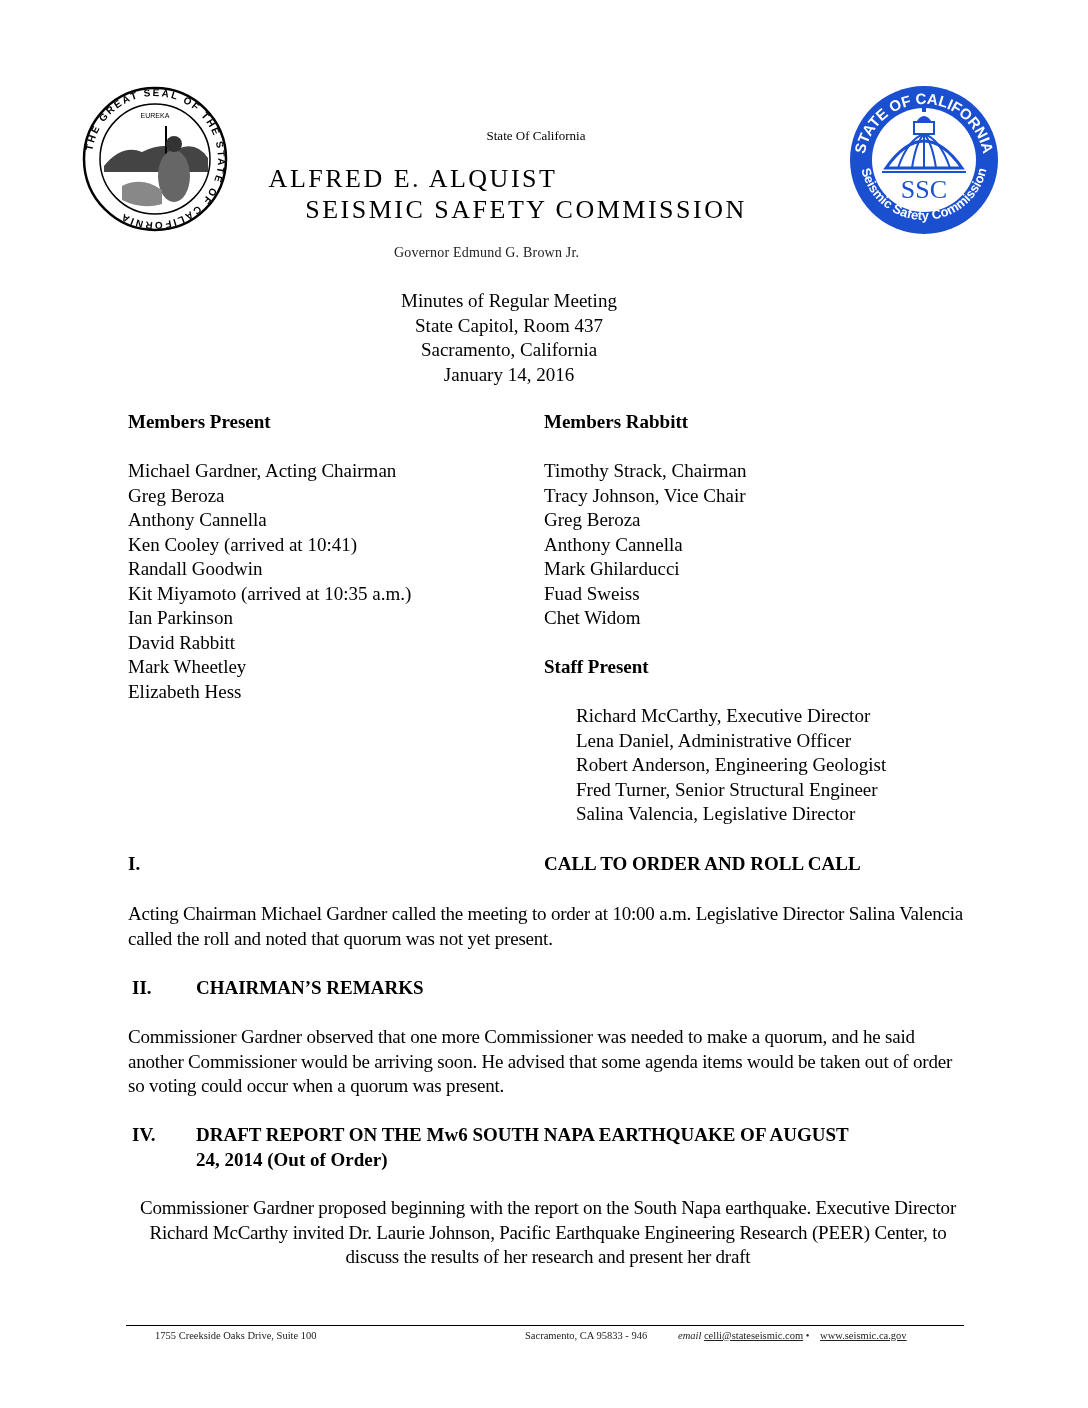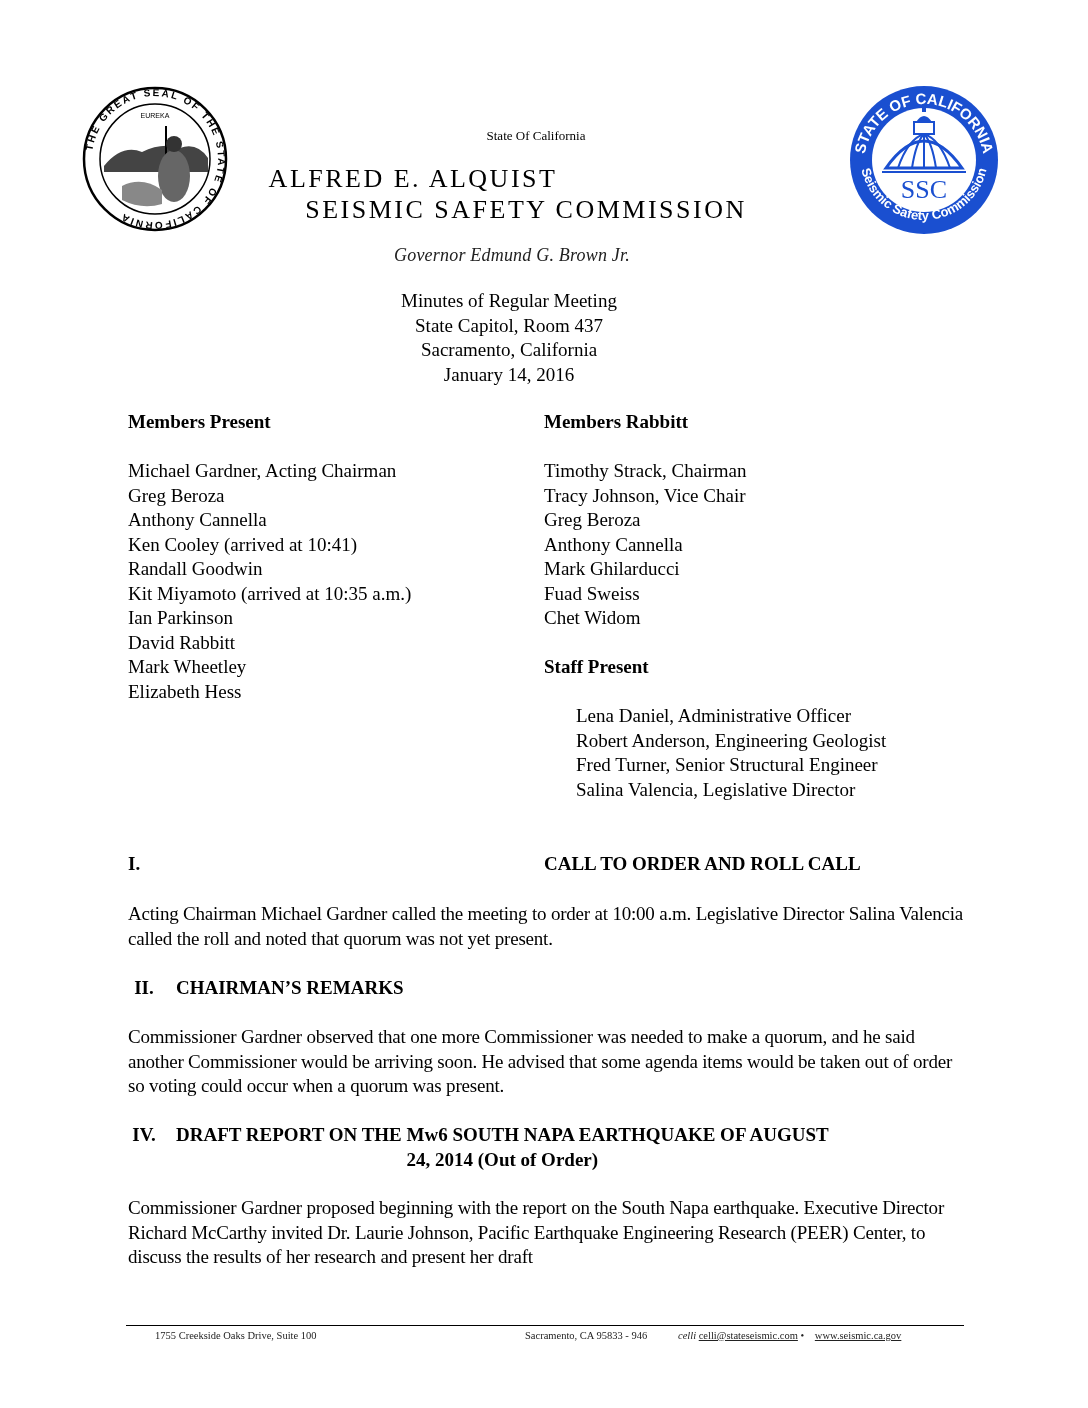--- a/index.html
+++ b/index.html
@@ -6,31 +6,31 @@
   body { width: 1088px; height: 1408px; position: relative; overflow: hidden; font-family: "Liberation Serif", "DejaVu Serif", serif; color: #000; }
   .abs { position: absolute; }
   .seal-left { left: 82px; top: 86px; width: 146px; height: 146px; }
   .seal-right { left: 848px; top: 84px; width: 152px; height: 152px; }
   .state-line { left: 0; width: 1088px; top: 128px; text-align: center; font-size: 13px; padding-left: 0; }
   .state-line span { display: inline-block; margin-left: 0; position: relative; left: -8px; }
   .title1 { left: 0; width: 878px; top: 164px; text-align: center; font-size: 26px; letter-spacing: 2.5px; }
   .title1 span { position: relative; left: -26px; }
   .title2 { left: 0; width: 1088px; top: 195px; text-align: center; font-size: 26px; letter-spacing: 2.5px; }
   .title2 span { position: relative; left: -18px; }
-  .governor { left: 394px; top: 245px; font-size: 18px; font-style: italic; color: #222; letter-spacing: 0.2px; }
+  .governor { left: 394px; top: 245px; font-size: 14px; color: #222; letter-spacing: 0.2px; }
   .meeting-block { left: 0; width: 1048px; top: 289px; text-align: center; font-size: 19px; line-height: 24.5px; }
   .meeting-block div { position: relative; left: -15px; }
   .col-left { left: 128px; top: 410px; font-size: 19px; line-height: 24.5px; }
   .col-right { left: 544px; top: 410px; font-size: 19px; line-height: 24.5px; }
   .heading-bold { font-weight: bold; }
   .gap { height: 24.5px; }
   .staff-list { padding-left: 32px; }
   .sec-row { font-size: 19px; font-weight: bold; }
   .para { left: 128px; width: 840px; font-size: 19px; line-height: 24.5px; letter-spacing: -0.2px; }
-  .sec-head { left: 112px; font-size: 19px; font-weight: bold; line-height: 24.5px; text-align: center; }
+  .sec-head { left: 132px; font-size: 19px; font-weight: bold; line-height: 24.5px; }
   .sec-num { display: inline-block; width: 64px; }
   .footer-rule { left: 126px; top: 1325px; width: 838px; height: 1px; background: #000; }
   .footer { top: 1330px; font-size: 10.5px; color: #222; text-align: center; }
   .footer a { color: #222; text-decoration: underline; }
 </style>
 </head>
 <body>
 
 <div class="abs seal-left">
   <svg width="146" height="146" viewBox="0 0 146 146">
@@ -103,43 +103,44 @@
   <div>Tracy Johnson, Vice Chair</div>
   <div>Greg Beroza</div>
   <div>Anthony Cannella</div>
   <div>Mark Ghilarducci</div>
   <div>Fuad Sweiss</div>
   <div>Chet Widom</div>
   <div class="gap"></div>
   <div class="heading-bold">Staff Present</div>
   <div class="gap"></div>
   <div class="staff-list">
+    <div>Richard McCarthy, Executive Director</div>
     <div>Lena Daniel, Administrative Officer</div>
     <div>Robert Anderson, Engineering Geologist</div>
     <div>Fred Turner, Senior Structural Engineer</div>
     <div>Salina Valencia, Legislative Director</div>
   </div>
 </div>
 
 <div class="abs sec-row" style="left:128px; top:853px;">I.</div>
 <div class="abs sec-row" style="left:544px; top:853px;">CALL TO ORDER AND ROLL CALL</div>
 <div class="abs para" style="top:902px;">Acting  Chairman Michael Gardner called the meeting to order at 10:00 a.m.  Legislative Director Salina Valencia called the roll and noted that quorum was not yet present.</div>
 
 <div class="abs sec-head" style="top:976px;">
   <span class="sec-num">II.</span><span>CHAIRMAN’S REMARKS</span>
 </div>
 <div class="abs para" style="top:1025px;">Commissioner Gardner observed that one more Commissioner was needed to make a quorum, and he said another Commissioner would be arriving soon.  He advised that some agenda items would be taken out of order so voting could occur when a quorum was present.</div>
 
 <div class="abs sec-head" style="top:1123px;">
   <div><span class="sec-num">IV.</span><span>DRAFT REPORT ON THE Mw6 SOUTH NAPA EARTHQUAKE OF AUGUST</span></div>
   <div style="padding-left:64px;">24, 2014 (Out of Order)</div>
 </div>
-<div class="abs para" style="top:1196px;">Commissioner Gardner proposed beginning with the report on the South Napa earthquake. Executive Director Richard McCarthy invited Dr. Laurie Johnson, Pacific Earthquake Engineering Research (PEER) Center,  to discuss the results of her research and present her draft</div>
+<div class="abs para" style="top:1196px;text-align:center;">Commissioner Gardner proposed beginning with the report on the South Napa earthquake. Executive Director Richard McCarthy invited Dr. Laurie Johnson, Pacific Earthquake Engineering Research (PEER) Center,  to discuss the results of her research and present her draft</div>
 
 <div class="abs footer-rule"></div>
 <div class="abs footer" style="left:155px;">1755 Creekside Oaks Drive, Suite 100</div>
 <div class="abs footer" style="left:512px;margin-left:13px;">Sacramento, CA 95833 - 946</div>
 <div class="abs footer" style="left:678px;">
-  <i>celli</i>
+  <i>email</i>
   <a>celli@stateseismic.com</a>
   <span>•</span>
   <a style="margin-left:8px;">www.seismic.ca.gov</a>
 </div>
 
 </body></html>

